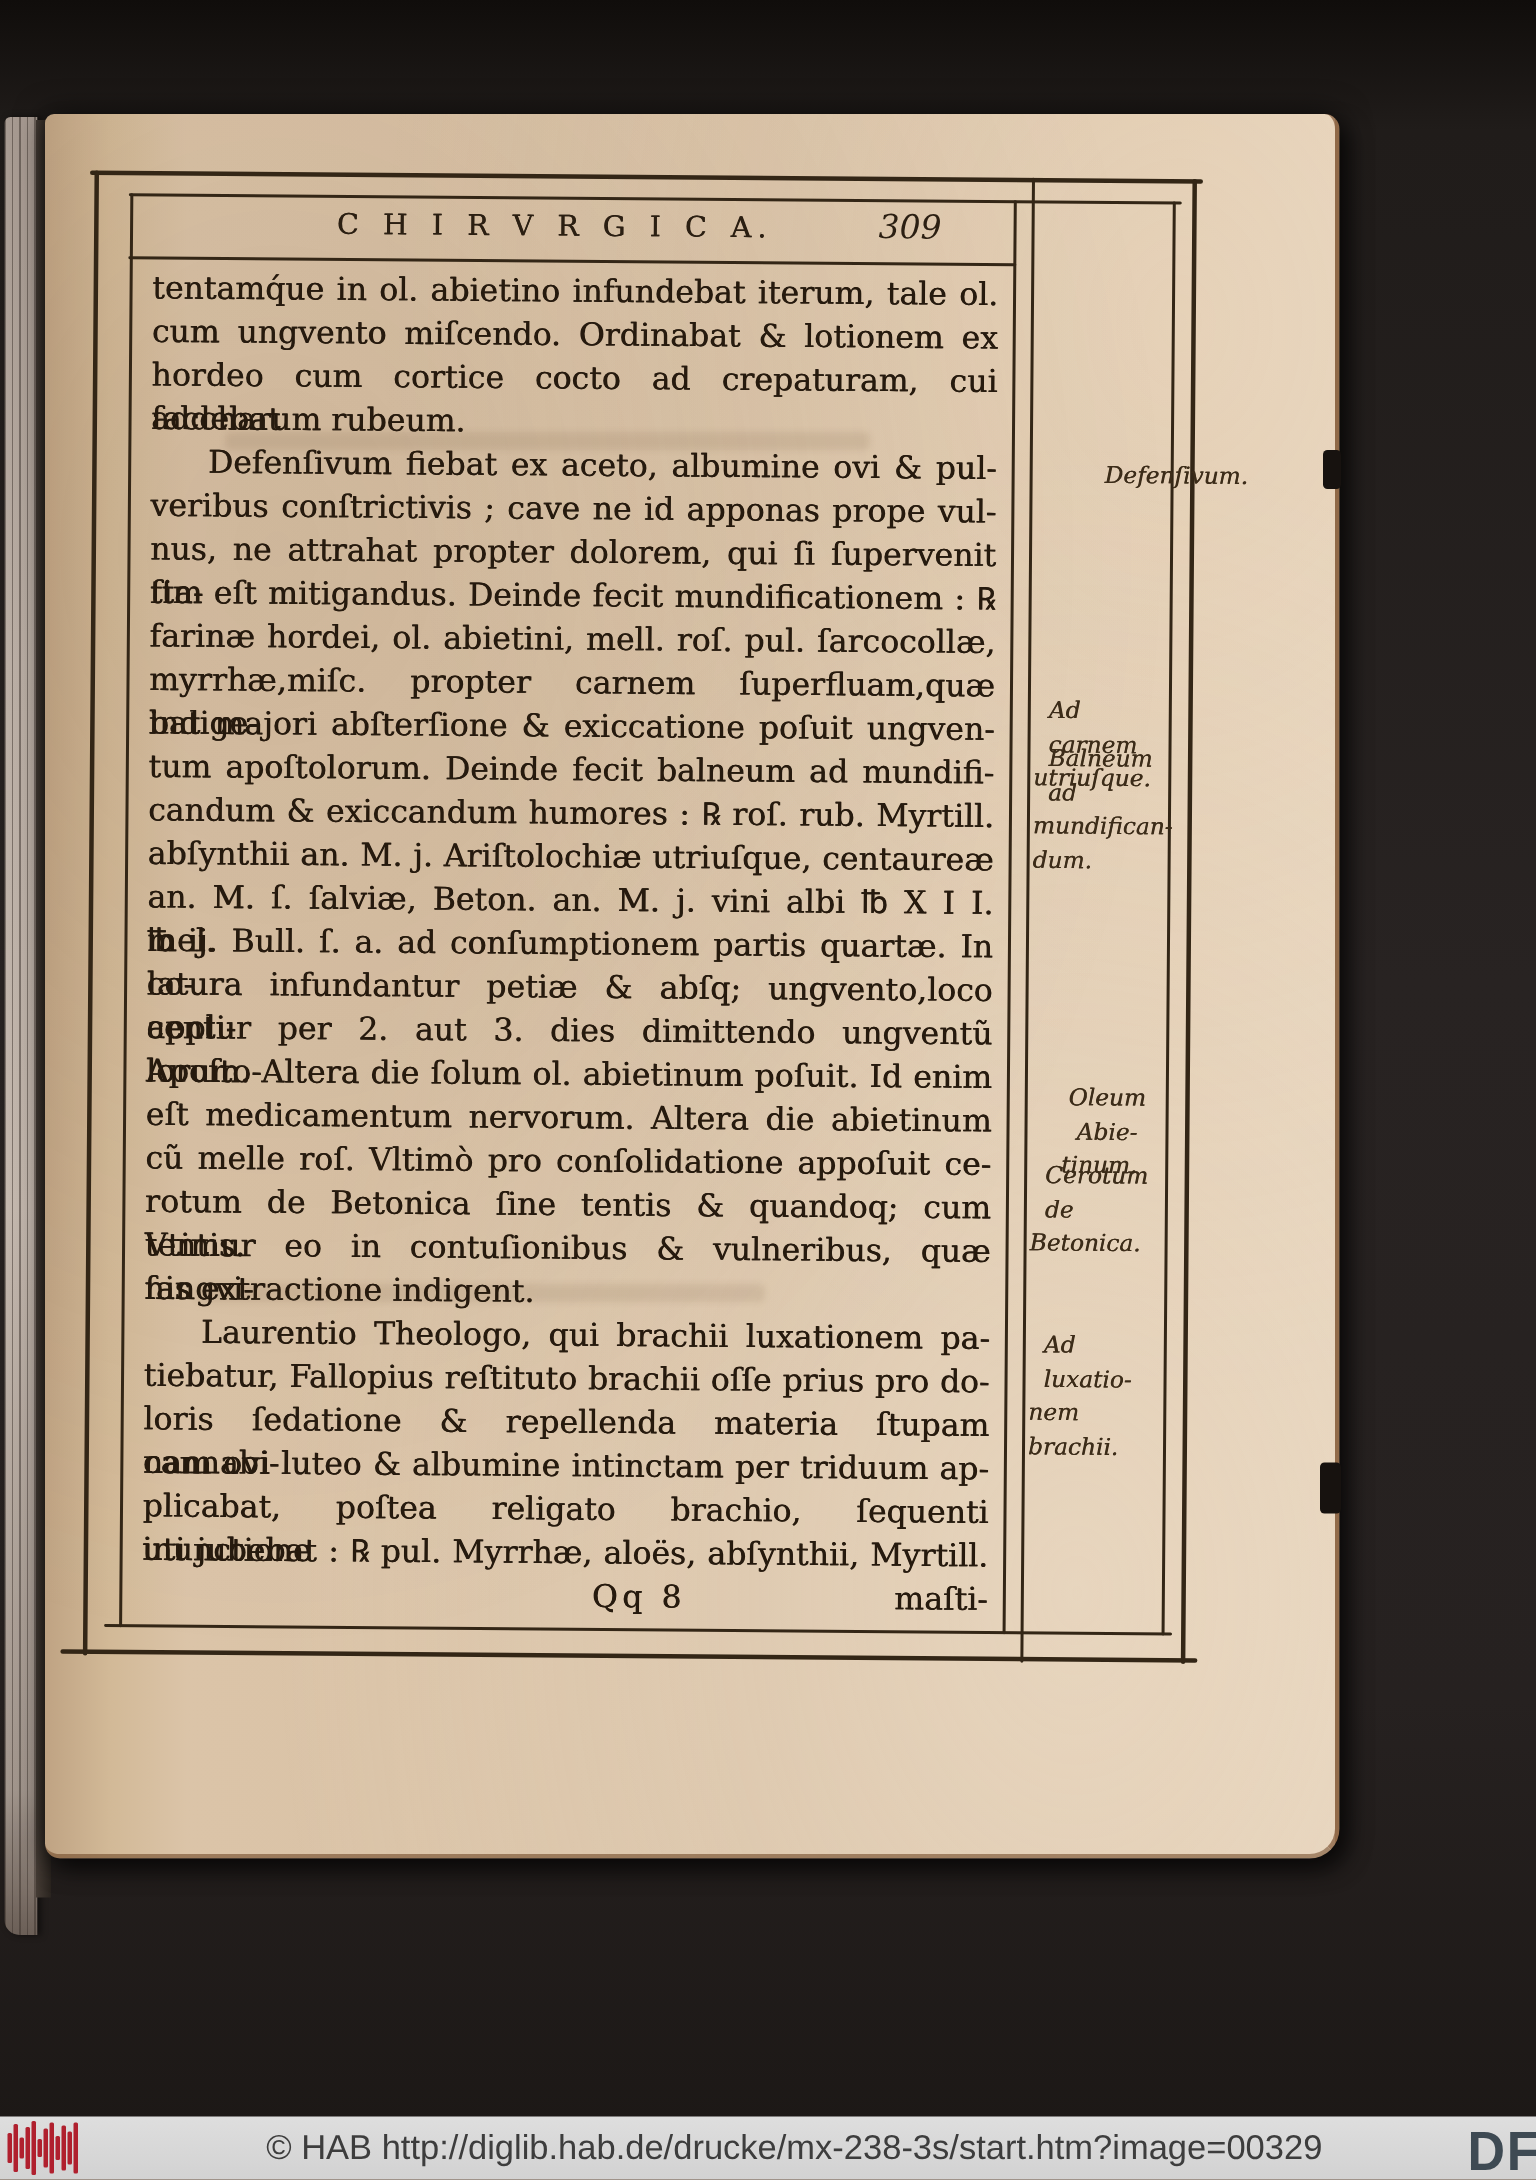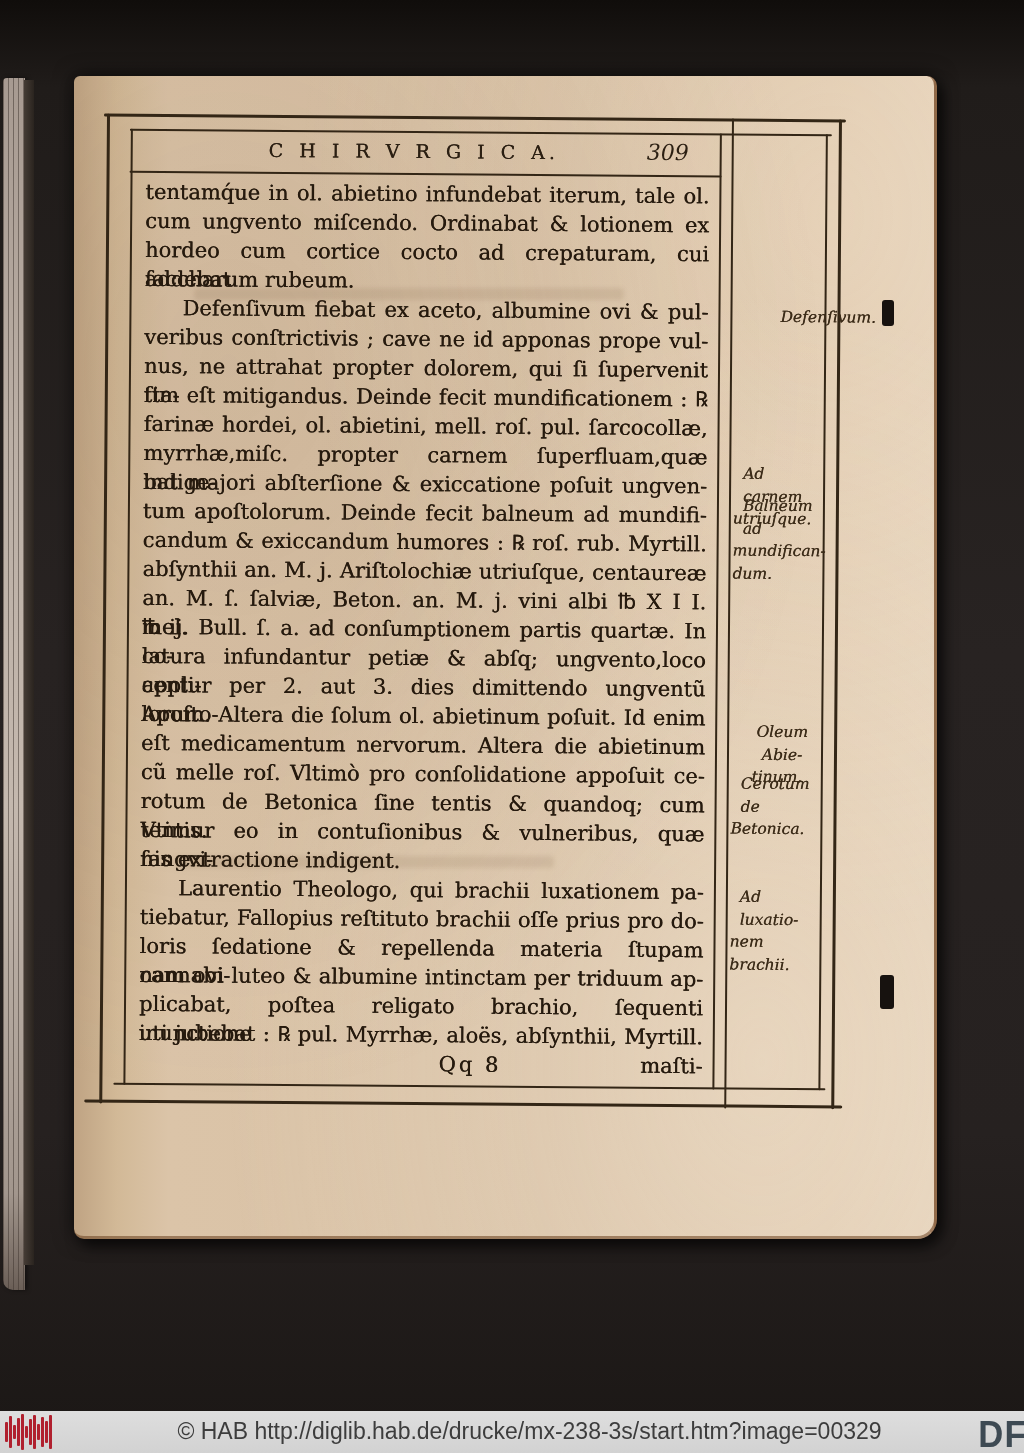--- a/index.html
+++ b/index.html
@@ -26,21 +26,20 @@
     position:absolute;left:30px;top:76px;width:860px;height:1160px;
     background:
       radial-gradient(ellipse at 18% 25%, rgba(120,90,60,.12), rgba(0,0,0,0) 60%),
       radial-gradient(ellipse at 80% 85%, rgba(255,246,232,.30), rgba(0,0,0,0) 55%),
       radial-gradient(ellipse at 88% 12%, rgba(255,240,220,.22), rgba(0,0,0,0) 50%),
       linear-gradient(90deg,#bfa383 0%,#d2b997 5%,#dbc4a8 11%,#d8c1a5 55%,#dfc9ae 88%,#e3cfb6 100%);
     border-right:3px solid rgba(122,78,44,.65);
     border-bottom:3px solid rgba(110,70,38,.55);
     border-radius:6px 10px 20px 10px;
     box-shadow:0 0 20px rgba(0,0,0,.6), 6px 8px 14px rgba(0,0,0,.55);
-    margin-left:44px;
   }
   .nub{position:absolute;background:#17120f;border-radius:3px;}
   .nub1{left:882px;top:300px;width:12px;height:26px;}
   .nub2{left:880px;top:975px;width:14px;height:34px;}
 
   
   .printed{
     position:absolute;left:0;top:0;width:860px;height:1160px;
     transform:rotate(0.45deg);transform-origin:80px 40px;
     color:#2a1d10;
@@ -57,21 +56,21 @@
   .v-marg-b      {left:765px; top:38px;   width:3px;   height:990px;}
   .r-bot-inner   {left:47px;  top:1007px; width:712px; height:2px;}
   .r-bot-outer   {left:18px;  top:1024px; width:758px; height:3px;}
 
   .running-head{
     position:absolute;left:120px;top:62px;width:440px;
     font-size:19px;letter-spacing:4px;word-spacing:2px;text-align:center;
     color:#2b1f12;text-shadow:.3px 0 0 currentColor;
   }
   .page-num{
-    position:absolute;left:556px;top:60px;width:76px;text-align:center;
+    position:absolute;left:556px;top:60px;width:76px;text-align:left;
     font-size:22px;color:#2b1f12;font-style:italic;
   }
   .textcol{
     position:absolute;left:72px;top:102px;width:564px;
     font-size:21px;line-height:29px;color:#261a0e;
     text-shadow:.35px 0 0 currentColor;
   }
   .ln{text-align:justify;text-align-last:justify;white-space:normal;height:29px;overflow:visible;}
   .ln.endline{text-align-last:left;}
   .ln.indent{padding-left:38px;}

